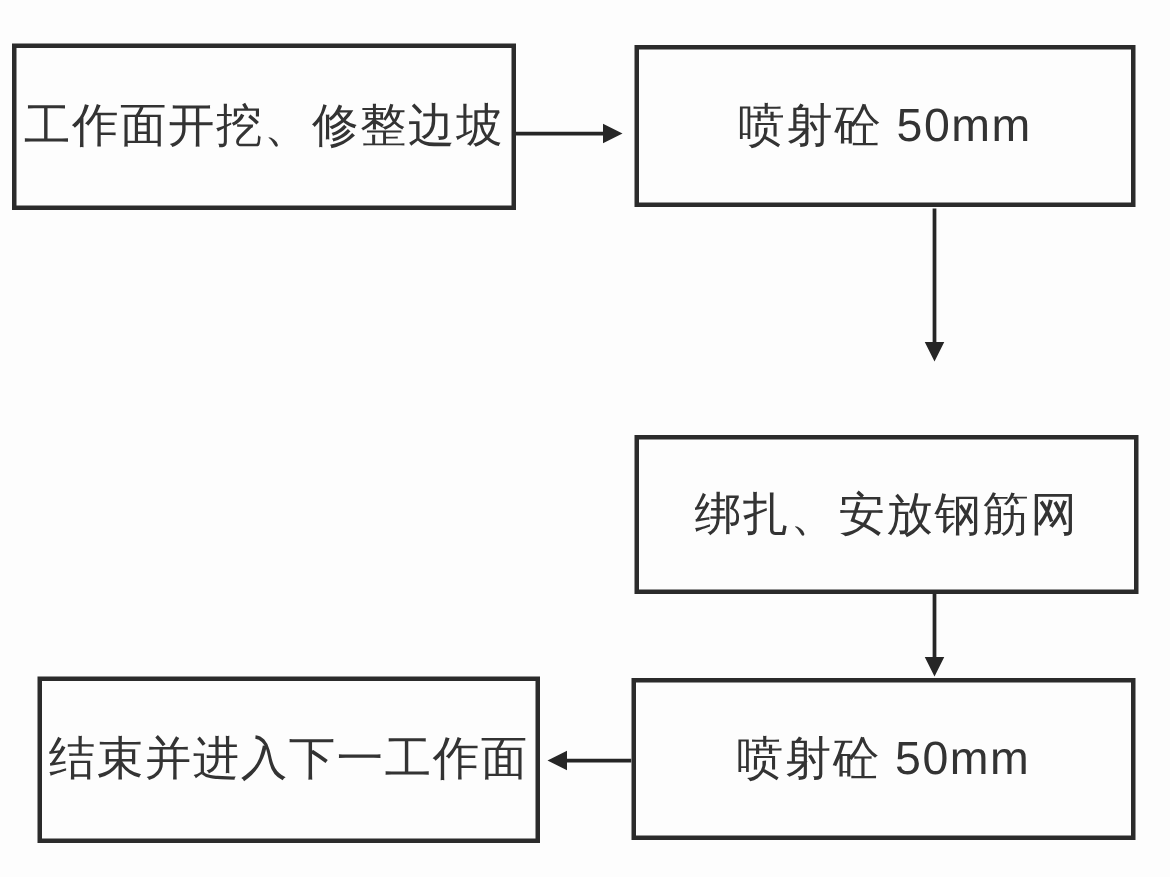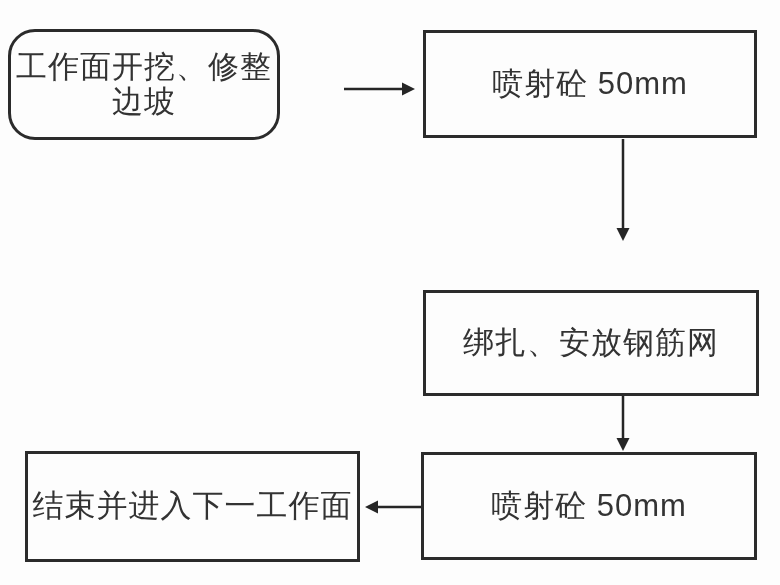--- a/index.html
+++ b/index.html
@@ -22,21 +22,21 @@
     background: #fdfdfd;
     display: flex;
     align-items: center;
     justify-content: center;
     text-align: center;
     font-size: 31px;
     color: #333333;
     letter-spacing: 1px;
     line-height: 1.1;
   }
-  .node-excavate   { left: 8px;   top: 29px;  width: 272px; height: 111px; border-radius: 27px; }
+  .node-excavate   { left: 8px;   top: 29px;  width: 336px; height: 111px; }
   .node-shotcrete1 { left: 423px; top: 30px;  width: 334px; height: 108px; }
   .node-rebar      { left: 423px; top: 242px; width: 336px; height: 106px; margin-top: 48px; }
   .node-shotcrete2 { left: 421px; top: 452px; width: 336px; height: 108px; }
   .node-finish     { left: 25px;  top: 451px; width: 335px; height: 111px; }
   .edge-layer {
     position: absolute;
     left: 0;
     top: 0;
     width: 780px;
     height: 585px;

